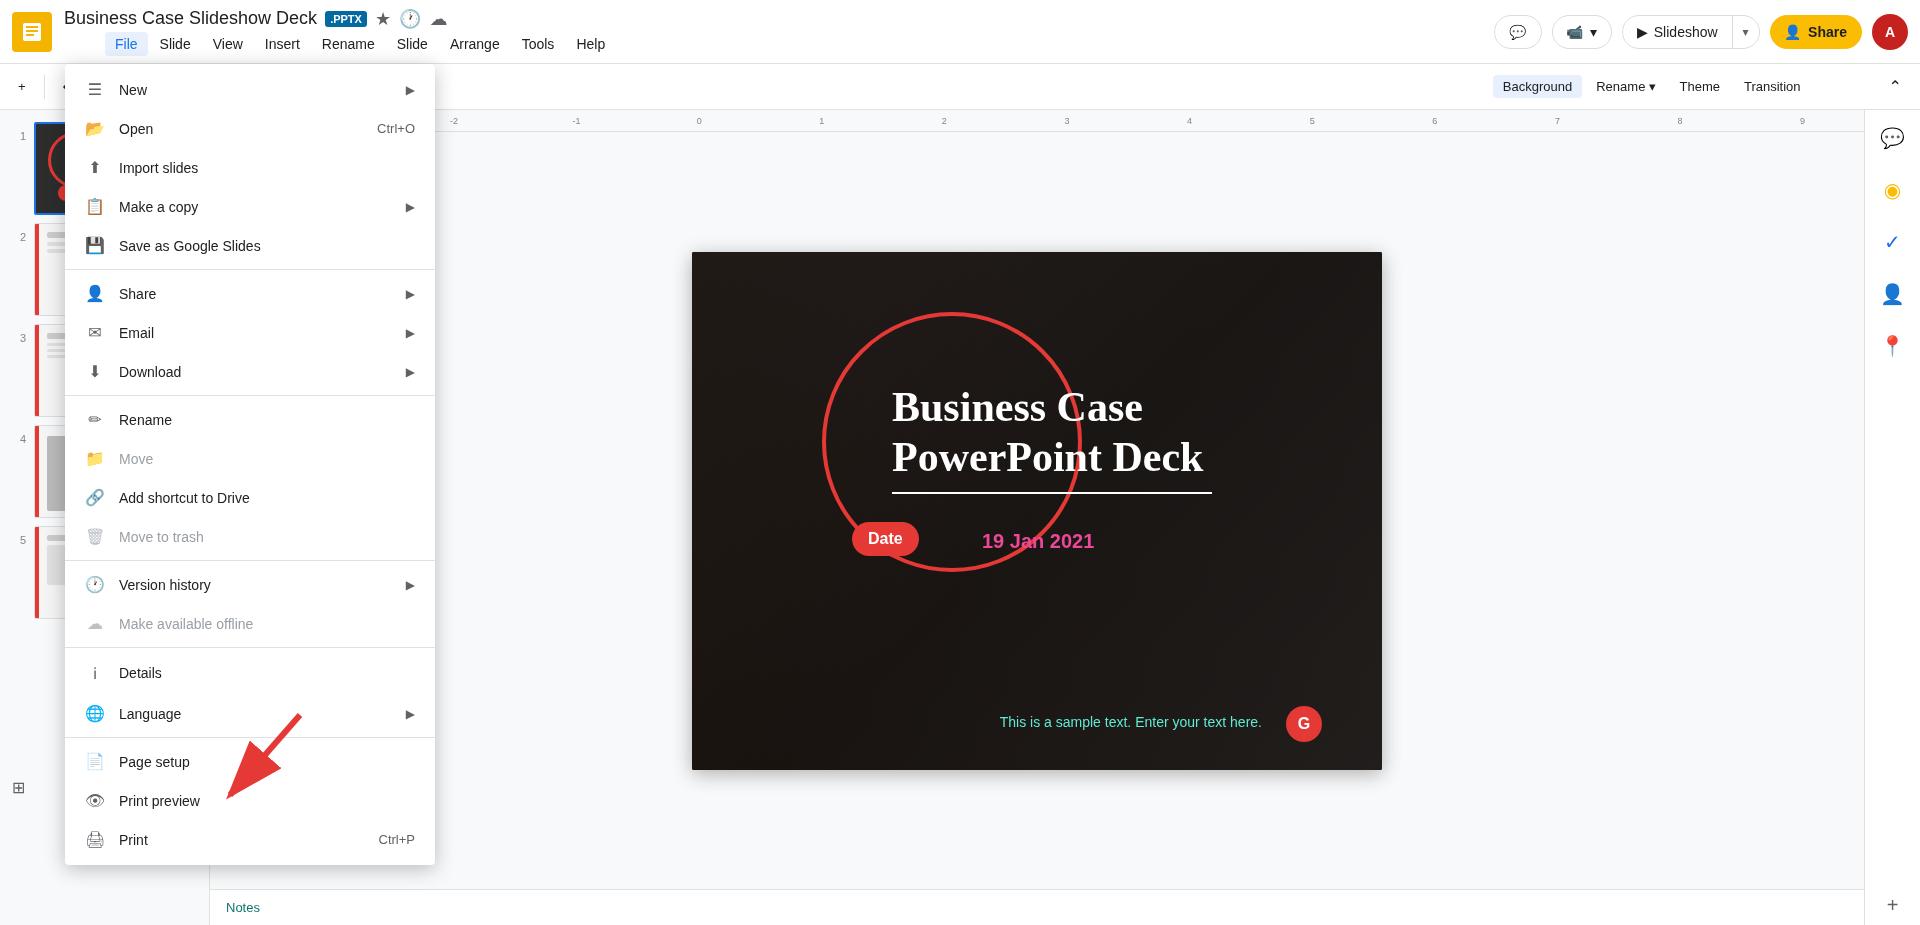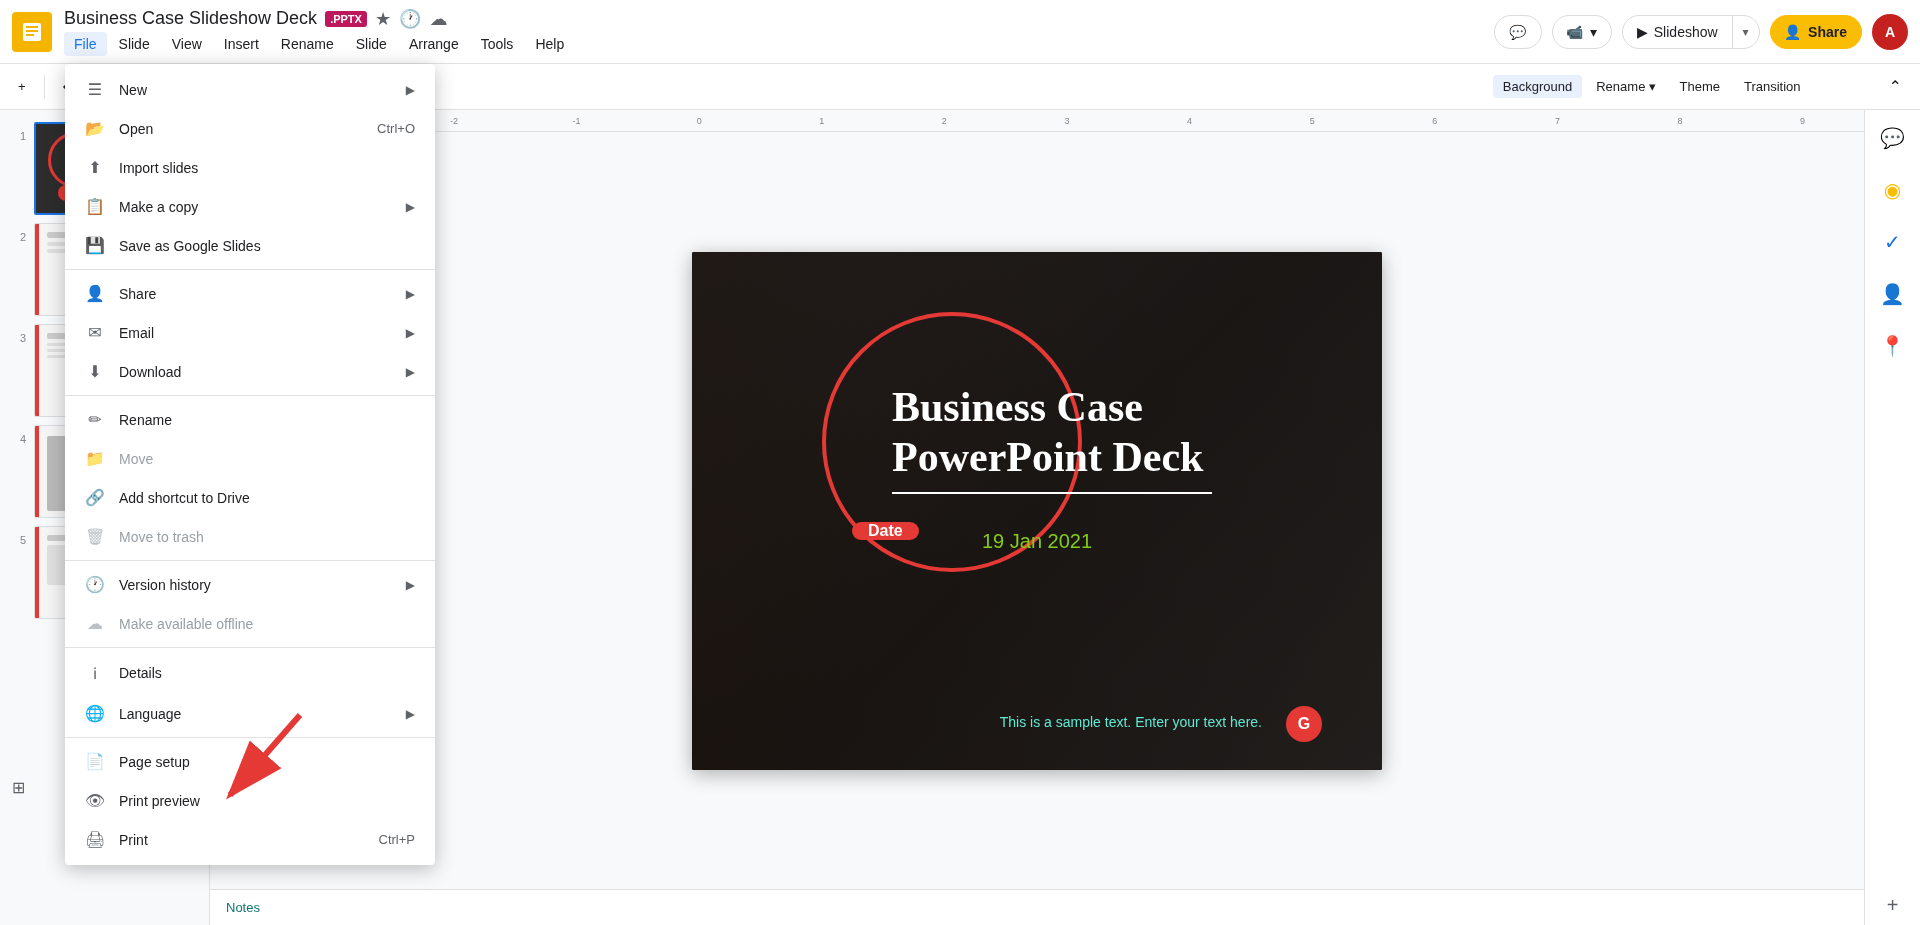--- a/index.html
+++ b/index.html
@@ -25,31 +25,31 @@
       align-items: center;
       justify-content: center;
       margin-right: 12px;
       flex-shrink: 0;
     }
     #app-icon svg { width: 24px; height: 24px; }
     #doc-title-area { display: flex; flex-direction: column; flex: 1; }
     #doc-title-row { display: flex; align-items: center; gap: 8px; margin-bottom: 2px; }
     #doc-title { font-size: 18px; color: #202124; font-weight: 400; }
     #doc-ext {
-      background: #be185d;
+      background: #0369a1;
       color: #fff;
       font-size: 11px;
       font-weight: 700;
       padding: 2px 5px;
       border-radius: 3px;
     }
     #doc-icons { display: flex; gap: 8px; color: #5f6368; font-size: 18px; }
     #menu-bar { display: flex; align-items: center; gap: 2px; font-size: 14px; color: #202124; }
     #menu-bar span { padding: 4px 10px; border-radius: 4px; cursor: pointer; }
-    #menu-bar span.active { background: #e8f0fe; color: #1a73e8; }
+    #menu-bar span.active { background: #e8f0fe; color: #1a73e8; margin-left: 41px; }
     #topbar-right { display: flex; align-items: center; gap: 10px; margin-left: auto; }
     .top-btn {
       display: flex; align-items: center; gap: 6px;
       padding: 8px 14px; border-radius: 20px;
       font-size: 14px; cursor: pointer; border: 1px solid #dadce0;
       background: #fff; color: #202124;
     }
     .top-btn.share {
       background: #fbbc04; border-color: #fbbc04; font-weight: 600; color: #202124;
     }
@@ -186,26 +186,26 @@
       font-family: Georgia, serif;
       line-height: 1.2;
     }
     .canvas-title-underline {
       position: absolute; left: 200px; top: 240px;
       width: 320px; height: 2px; background: #fff;
     }
     .canvas-date-badge {
       position: absolute; left: 160px; top: 270px;
       background: #e53935; color: #fff;
-      padding: 0 16px; border-radius: 24px;
+      padding: 8px 16px; border-radius: 24px;
       font-size: 16px; font-weight: 600;
     }
     .canvas-date-text {
       position: absolute; left: 290px; top: 278px;
-      color: #84cc16; font-size: 20px; font-weight: 400;
+      color: #ec4899; font-size: 20px; font-weight: 700;
     }
     .canvas-bottom-text {
       position: absolute; bottom: 40px; right: 120px;
       color: #5eead4; font-size: 14px;
     }
     .canvas-g-avatar {
       position: absolute; bottom: 28px; right: 60px;
       width: 36px; height: 36px; border-radius: 50%;
       background: #e53935; color: #fff;
       display: flex; align-items: center; justify-content: center;

